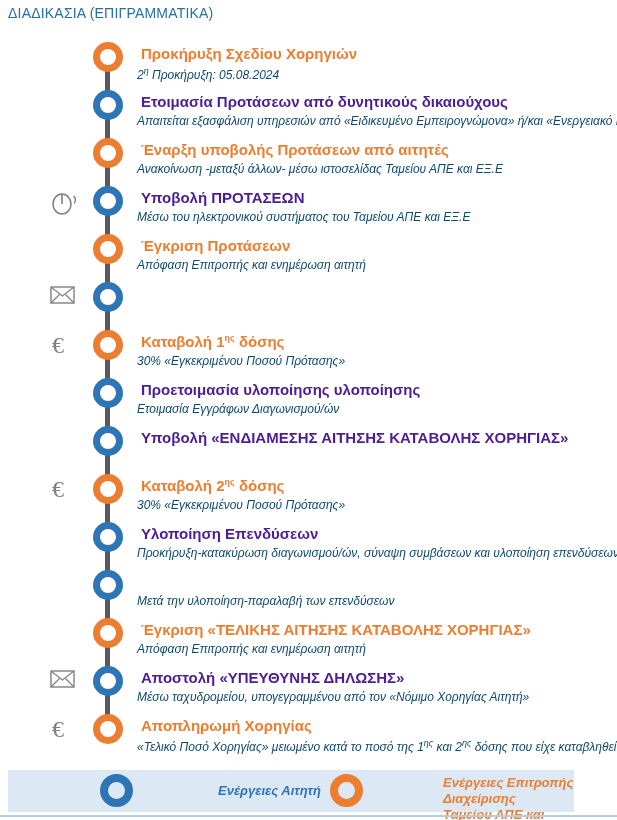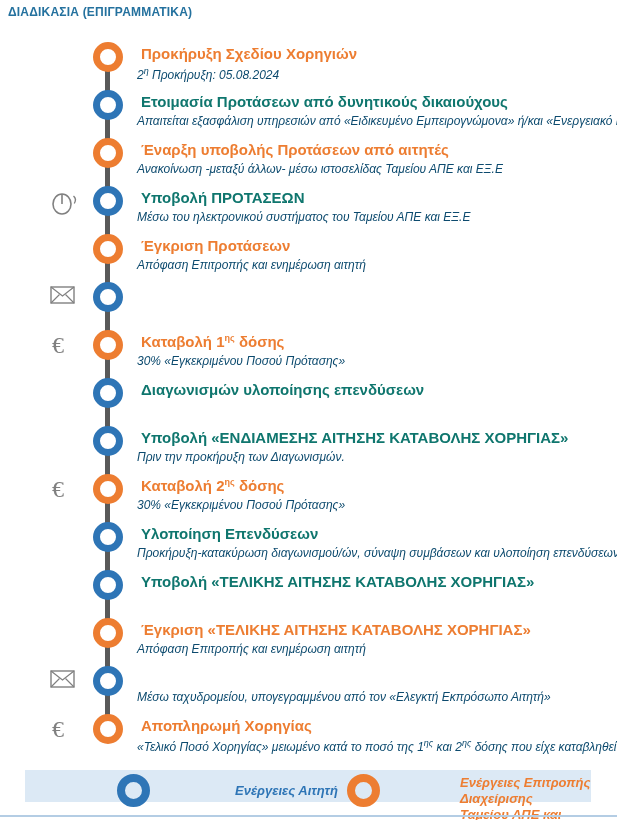--- a/index.html
+++ b/index.html
@@ -1,35 +1,35 @@
 <!DOCTYPE html>
 <html><head>
 <meta charset="utf-8">
 <style>
   html,body{margin:0;padding:0;background:#fff;}
   body{width:617px;height:820px;position:relative;overflow:hidden;
        font-family:"Liberation Sans", sans-serif;}
-  .page-title{position:absolute;left:8px;top:5px;font-size:12px;letter-spacing:.2px;
-       color:#24719E;font-weight:700;}
+  .page-title{position:absolute;left:8px;top:5px;font-size:14px;letter-spacing:.2px;
+       color:#24719E;font-weight:400;}
   .timeline{position:absolute;left:8px;top:0;width:617px;height:593px;}
   .connector{position:absolute;left:97px;top:57px;width:5px;height:671px;background:#595959;}
   .step{position:absolute;left:0;width:617px;height:48px;}
   .ring{position:absolute;left:85px;top:0px;width:30px;height:30px;border-radius:50%;
         background:#fff;box-sizing:border-box;border:7px solid #2E75B6;}
   .ring.committee{border-color:#ED7D31;}
   .step-title{position:absolute;left:133px;top:3px;font-size:15px;font-weight:700;
-        color:#0f766e;white-space:nowrap;}
+        color:#4c1d95;white-space:nowrap;}
   .step-title.committee{color:#ED7D31;}
   .step-sub{position:absolute;left:129px;top:24px;font-size:12px;font-style:italic;
         color:#0c4a6e;white-space:nowrap;}
   .step-sub sup, .step-title sup{font-size:9px;}
   .side-icon{position:absolute;color:#808080;}
   .icon-euro{left:44px;top:2px;font-size:24px;font-family:"Liberation Serif",serif;font-weight:400;}
   .icon-svg{left:42px;top:4px;}
-  .legend{position:absolute;left:25px;top:770px;width:566px;height:32px;background:#DCE9F5;}
+  .legend{position:absolute;left:8px;top:770px;width:566px;height:42px;background:#DCE9F5;}
   .legend-ring{position:absolute;top:4px;width:33px;height:33px;border-radius:50%;
         background:#DCE9F5;box-sizing:border-box;border:8px solid #2E75B6;}
   .legend-ring.committee{border-color:#ED7D31;}
   .legend-label{position:absolute;font-size:13px;font-weight:700;font-style:italic;line-height:16px;}
   .legend-label.applicant{left:210px;top:13px;color:#2E75B6;}
   .legend-label.committee{left:435px;top:5px;color:#ED7D31;}
   .bottom-line{position:absolute;left:0;top:815px;width:617px;height:2px;background:#B4CDE4;}
 </style>
 </head>
 <body>
@@ -78,55 +78,56 @@
         <div class="ring"></div>
       </div>
       <div class="step" style="top: 330px;">
         <div class="side-icon icon-euro">€</div>
         <div class="ring committee"></div>
         <div class="step-title committee"><span>Καταβολή 1</span><sup>ης</sup><span> δόσης</span></div>
         <div class="step-sub">30% «Εγκεκριμένου Ποσού Πρότασης»</div>
       </div>
       <div class="step" style="top: 378px;">
         <div class="ring"></div>
-        <div class="step-title">Διαγωνισμών υλοποίησης επενδύσεων</div>
+        <div class="step-title">Προετοιμασία υλοποίησης υλοποίησης</div>
+        <div class="step-sub">Ετοιμασία Εγγράφων Διαγωνισμού/ών</div>
       </div>
       <div class="step" style="top: 426px;">
         <div class="ring"></div>
         <div class="step-title">Υποβολή «ΕΝΔΙΑΜΕΣΗΣ ΑΙΤΗΣΗΣ ΚΑΤΑΒΟΛΗΣ ΧΟΡΗΓΙΑΣ»</div>
-        <div class="step-sub">Πριν την προκήρυξη των Διαγωνισμών.</div>
       </div>
       <div class="step" style="top: 474px;">
         <div class="side-icon icon-euro">€</div>
         <div class="ring committee"></div>
         <div class="step-title committee"><span>Καταβολή 2</span><sup>ης</sup><span> δόσης</span></div>
         <div class="step-sub">30% «Εγκεκριμένου Ποσού Πρότασης»</div>
       </div>
       <div class="step" style="top: 522px;">
         <div class="ring"></div>
         <div class="step-title">Υλοποίηση Επενδύσεων</div>
         <div class="step-sub">Προκήρυξη-κατακύρωση διαγωνισμού/ών, σύναψη συμβάσεων και υλοποίηση επενδύσεων</div>
       </div>
       <div class="step" style="top: 570px;">
         <div class="ring"></div>
-        <div class="step-title">Υποβολή «ΤΕΛΙΚΗΣ ΑΙΤΗΣΗΣ ΚΑΤΑΒΟΛΗΣ ΧΟΡΗΓΙΑΣ»</div>
+        <div class="step-sub">Μετά την υλοποίηση-παραλαβή των επενδύσεων</div>
       </div>
       <div class="step" style="top: 618px;">
         <div class="ring committee"></div>
         <div class="step-title committee">Έγκριση «ΤΕΛΙΚΗΣ ΑΙΤΗΣΗΣ ΚΑΤΑΒΟΛΗΣ ΧΟΡΗΓΙΑΣ»</div>
         <div class="step-sub">Απόφαση Επιτροπής και ενημέρωση αιτητή</div>
       </div>
       <div class="step" style="top: 666px;">
         <div class="side-icon icon-svg"><svg width="25" height="18" viewBox="0 0 25 18" fill="none">
             <rect x="1" y="1" width="23" height="16" stroke="#808080" stroke-width="1.4"></rect>
             <path d="M1 1 L12.5 10 L24 1" stroke="#808080" stroke-width="1.2" fill="none"></path>
             <path d="M1 17 L9.5 8.5 M24 17 L15.5 8.5" stroke="#808080" stroke-width="1.2"></path>
           </svg></div>
         <div class="ring"></div>
-        <div class="step-sub">Μέσω ταχυδρομείου, υπογεγραμμένου από τον «Ελεγκτή Εκπρόσωπο Αιτητή»</div>
+        <div class="step-title">Αποστολή «ΥΠΕΥΘΥΝΗΣ ΔΗΛΩΣΗΣ»</div>
+        <div class="step-sub">Μέσω ταχυδρομείου, υπογεγραμμένου από τον «Νόμιμο Χορηγίας Αιτητή»</div>
       </div>
       <div class="step" style="top: 714px;">
         <div class="side-icon icon-euro">€</div>
         <div class="ring committee"></div>
         <div class="step-title committee">Αποπληρωμή Χορηγίας</div>
         <div class="step-sub"><span>«Τελικό Ποσό Χορηγίας» μειωμένο κατά το ποσό της 1</span><sup>ης</sup><span> και 2</span><sup>ης</sup><span> δόσης που είχε καταβληθεί</span></div>
       </div>
     </div>
 </div>
 

